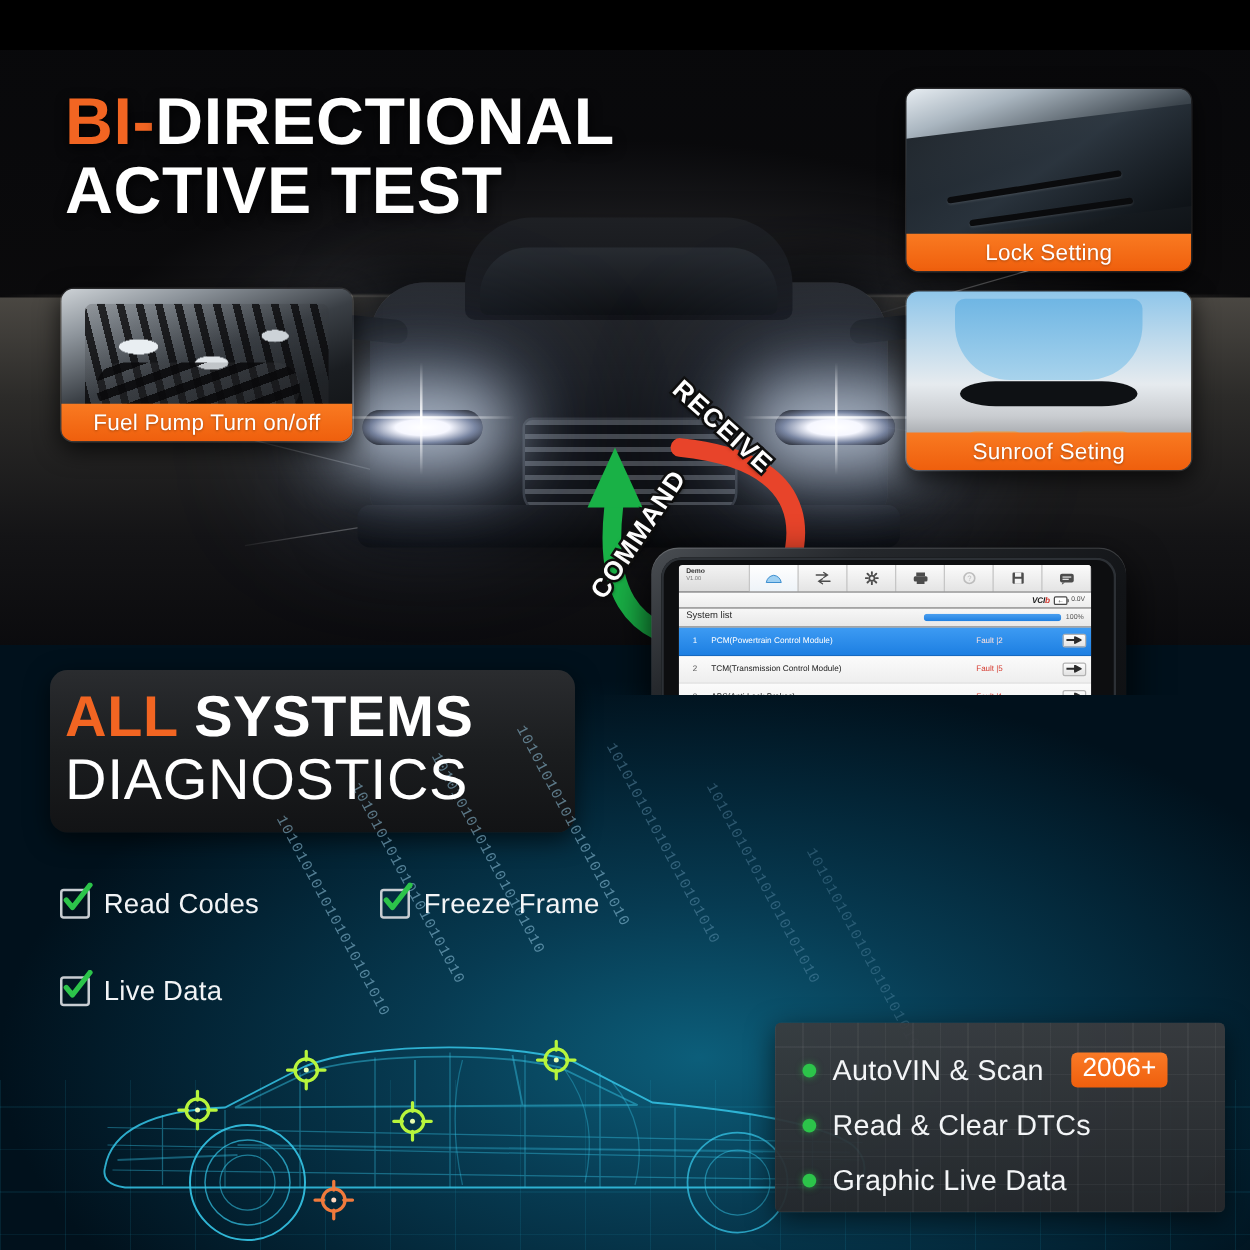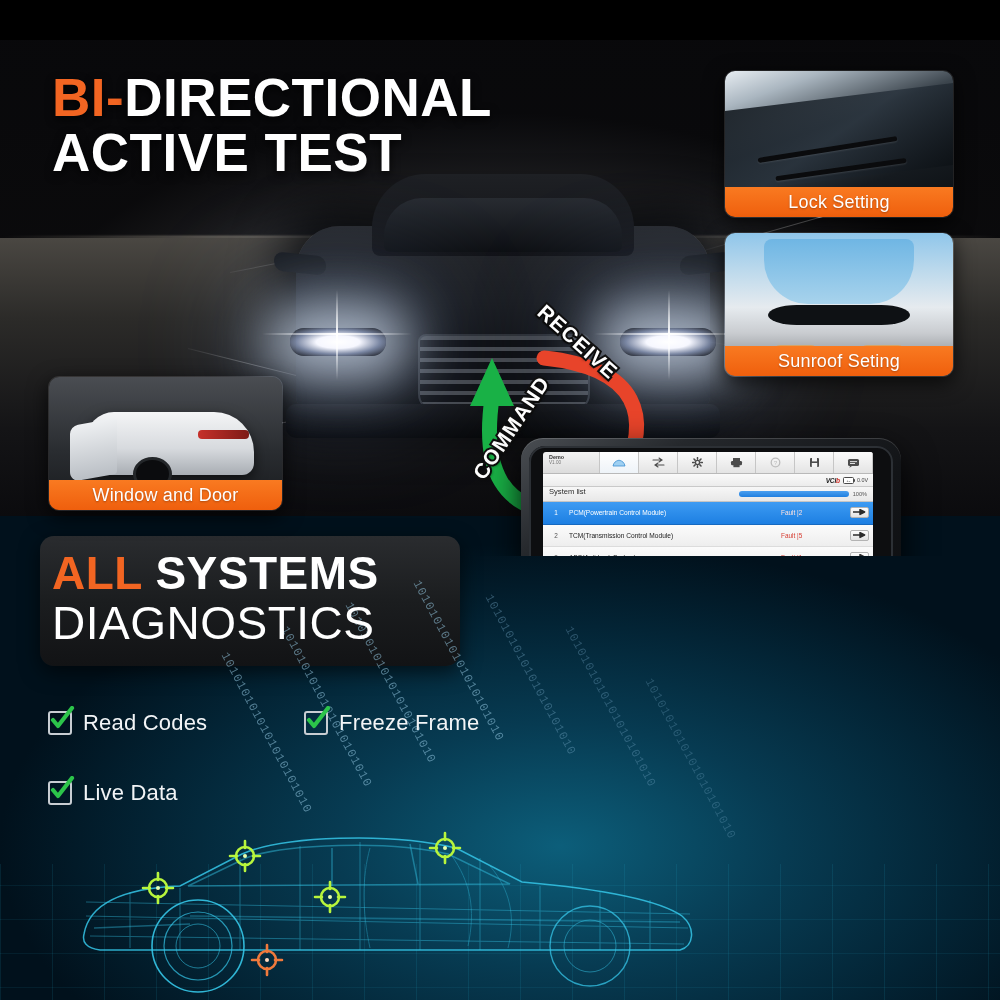--- a/index.html
+++ b/index.html
@@ -284,28 +284,25 @@
       <div class="hl-star v r"></div>
     </div>
 
     <div class="headline">
       <div class="h-line1">
         <span class="accent">BI-</span><span>DIRECTIONAL</span>
       </div>
       <div class="h-line2">ACTIVE TEST</div>
     </div>
 
-
-    <div class="fcard" id="card-window">
-      <div class="photo ph-whitecar">
-        <div class="wheelblk"></div>
-          <div class="taillight"></div>
-      </div>
-      <div class="cap">Window and Door</div>
-    </div>
+    <div class="fcard" id="card-fuel">
+      <div class="photo ph-engine"></div>
+      <div class="cap">Fuel Pump Turn on/off</div>
+    </div>
+
 
     <div class="fcard" id="card-wiper">
       <div class="photo ph-wiper">
         <div class="wiper-blade a"></div>
           <div class="wiper-blade b"></div>
       </div>
       <div class="cap">Lock Setting</div>
     </div>
 
     <div class="fcard" id="card-sunroof">
@@ -543,20 +540,35 @@
       <div class="chk">
         <span class="box">
           <svg width="26" height="26" viewBox="0 0 26 26">
               <path d="M4 14l5 6L23 2" stroke="#2cc44a" stroke-width="4.2" fill="none" stroke-linecap="round" stroke-linejoin="round"></path>
             </svg>
         </span>
         <span class="lbl">Live Data</span>
       </div>
     </div>
 
+    <div class="br-card" style="top:302px;">
+      <div class="br-item">
+        <span class="br-dot"></span>
+        <span class="br-txt">AutoVIN &amp; Scan</span>
+        <span class="br-badge">2006+</span>
+      </div>
+      <div class="br-item">
+        <span class="br-dot"></span>
+        <span class="br-txt">Read &amp; Clear DTCs</span>
+      </div>
+      <div class="br-item">
+        <span class="br-dot"></span>
+        <span class="br-txt">Graphic Live Data</span>
+      </div>
+    </div>
   </div>
 
   <div class="binary" style="left:176px; top:726px;">1010101010101010101010</div>
   <div class="binary" style="left:236px; top:700px;">1010101010101010101010</div>
   <div class="binary" style="left:300px; top:676px;">1010101010101010101010</div>
   <div class="binary" style="left:368px; top:654px;">1010101010101010101010</div>
   <div class="binary" style="left:440px; top:668px; color:rgba(120,170,200,.4);">1010101010101010101010</div>
   <div class="binary" style="left:520px; top:700px; color:rgba(120,170,200,.35);">1010101010101010101010</div>
   <div class="binary" style="left:600px; top:752px; color:rgba(120,170,200,.3);">1010101010101010101010</div>
 

